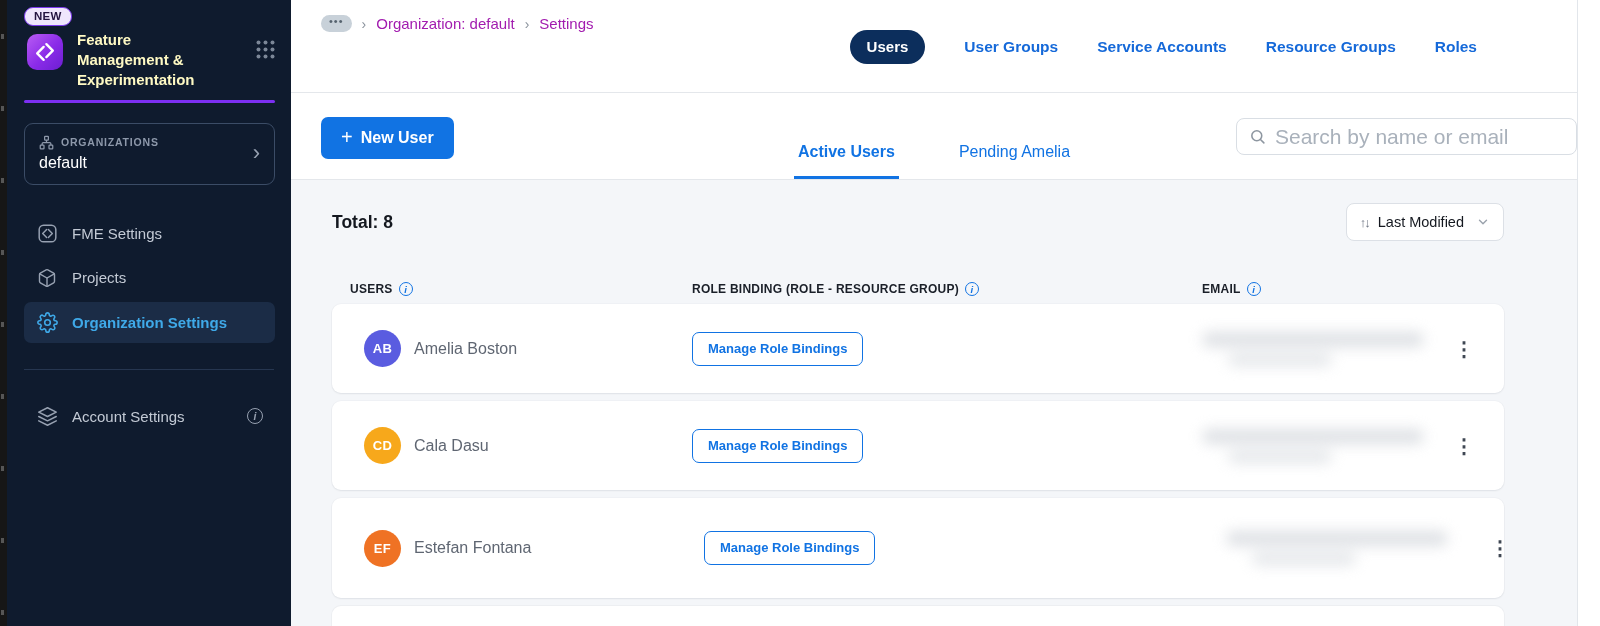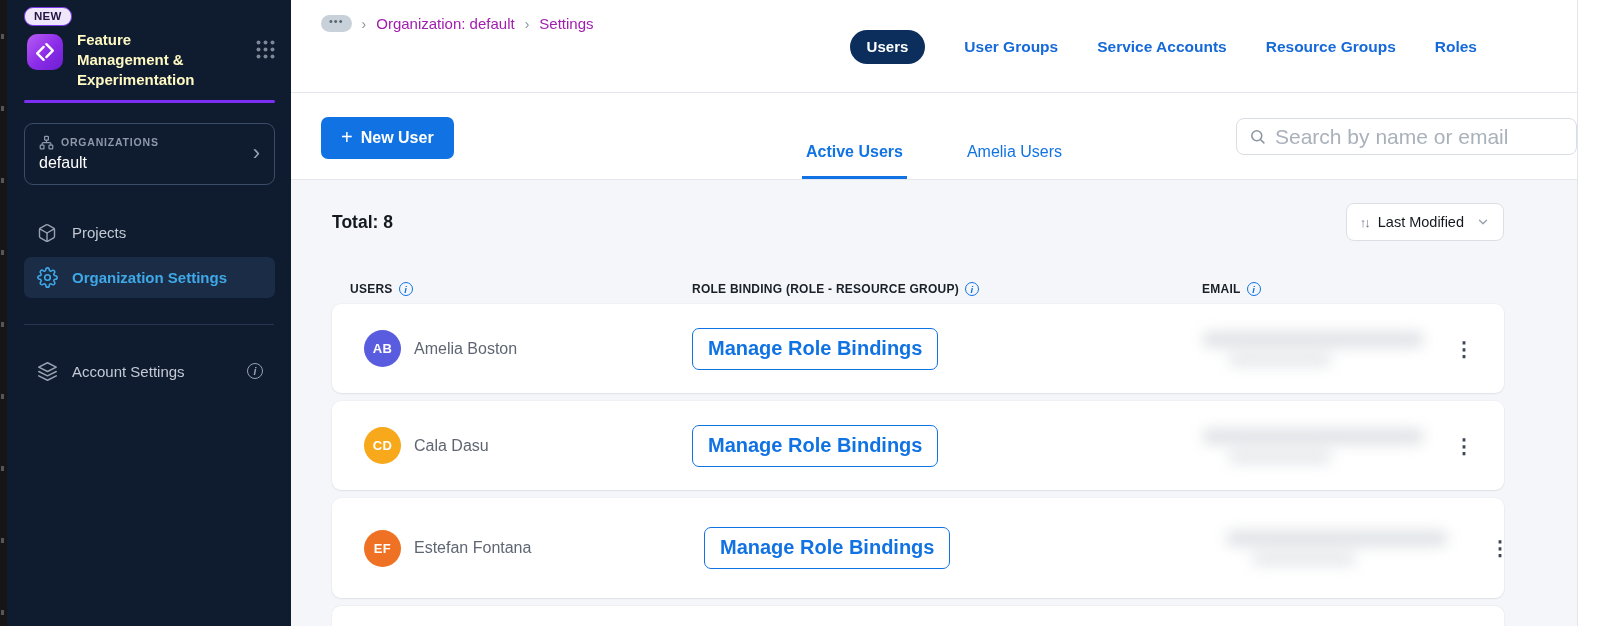--- a/index.html
+++ b/index.html
@@ -110,21 +110,21 @@
     display:grid; grid-template-columns:328px 510px 1fr 80px; align-items:center;
     padding-left:32px; }
   .row-card:first-of-type { margin-top:21px; }
   .row-card.tall { height:100px;gap:12px; }
   .user-cell { display:flex; align-items:center; gap:13px; }
   .avatar { width:37px; height:37px; border-radius:50%; color:#fff; font-size:13px;
     font-weight:bold; letter-spacing:.4px; display:flex; align-items:center;
     justify-content:center; }
   .user-name { font-size:16px; color:#5F6672; }
   .btn-manage { justify-self:start; background:#fff; border:1.5px solid #1173E3;
-    border-radius:7px; color:#1173E3; font-size:20px; font-weight:bold;
+    border-radius:7px; color:#1173E3; font-size:13px; font-weight:bold;
     font-family:inherit; padding:8px 15px 9px; cursor:pointer; }
   .email-blur { filter:blur(7px); opacity:.85; }
   .email-blur .l1 { width:222px; height:15px; background:#D8DBE0; border-radius:8px; }
   .email-blur .l2 { width:104px; height:12px; background:#DEE1E5; border-radius:7px;
     margin-top:7px; margin-left:26px; }
   .kebab { justify-self:center; color:#3F4753; font-size:20px; font-weight:bold;
     cursor:pointer; line-height:1; padding:6px; }
   .row-sliver { background:#fff; border-radius:9px 9px 0 0; height:20px; margin-top:8px;
     box-shadow:0 0 0 1px rgba(16,24,40,.03); }
 
@@ -175,20 +175,30 @@
         </span>
         <span class="org-label">ORGANIZATIONS</span>
       </div>
       <div class="org-value">default</div>
       <span class="org-chevron">›</span>
     </div>
 
     <nav class="sb-menu">
       <div class="sb-item">
         <span class="icn">
+          <svg width="21" height="21" viewBox="0 0 24 24" fill="none" stroke="#97A1B1" stroke-width="1.7" stroke-linecap="round" stroke-linejoin="round">
+            <rect x="2.5" y="2.5" width="19" height="19" rx="5" transform="rotate(0 12 12)"></rect>
+            <polyline points="13,7.5 17.5,12 13,16.5"></polyline>
+            <polyline points="11,7.5 6.5,12 11,16.5"></polyline>
+          </svg>
+        </span>
+        <span>FME Settings</span>
+      </div>
+      <div class="sb-item">
+        <span class="icn">
           <svg width="20" height="20" viewBox="0 0 24 24" fill="none" stroke="#97A1B1" stroke-width="1.7" stroke-linecap="round" stroke-linejoin="round">
             <path d="M21 16V8a2 2 0 0 0-1-1.73l-7-4a2 2 0 0 0-2 0l-7 4A2 2 0 0 0 3 8v8a2 2 0 0 0 1 1.73l7 4a2 2 0 0 0 2 0l7-4A2 2 0 0 0 21 16z"></path>
             <polyline points="3.27 6.96 12 12.01 20.73 6.96"></polyline>
             <line x1="12" y1="22.08" x2="12" y2="12"></line>
           </svg>
         </span>
         <span>Projects</span>
       </div>
       <div class="sb-item active">
         <span class="icn">
@@ -237,21 +247,21 @@
       </nav>
     </header>
 
     <div class="toolbar">
       <button class="btn-new">
         <span class="plus">+</span>
         <span>New User</span>
       </button>
       <div class="tabs">
         <span class="tab active">Active Users</span>
-        <span class="tab">Amelia Users</span>
+        <span class="tab">Pending Amelia</span>
       </div>
       <div class="search-box">
         <span>
           <svg width="17" height="17" viewBox="0 0 24 24" fill="none" stroke="#8D96A0" stroke-width="2.2" stroke-linecap="round">
             <circle cx="11" cy="11" r="7"></circle>
               <line x1="16.5" y1="16.5" x2="21" y2="21"></line>
           </svg>
         </span>
         <input type="text" placeholder="Search by name or email" style="">
       </div>

